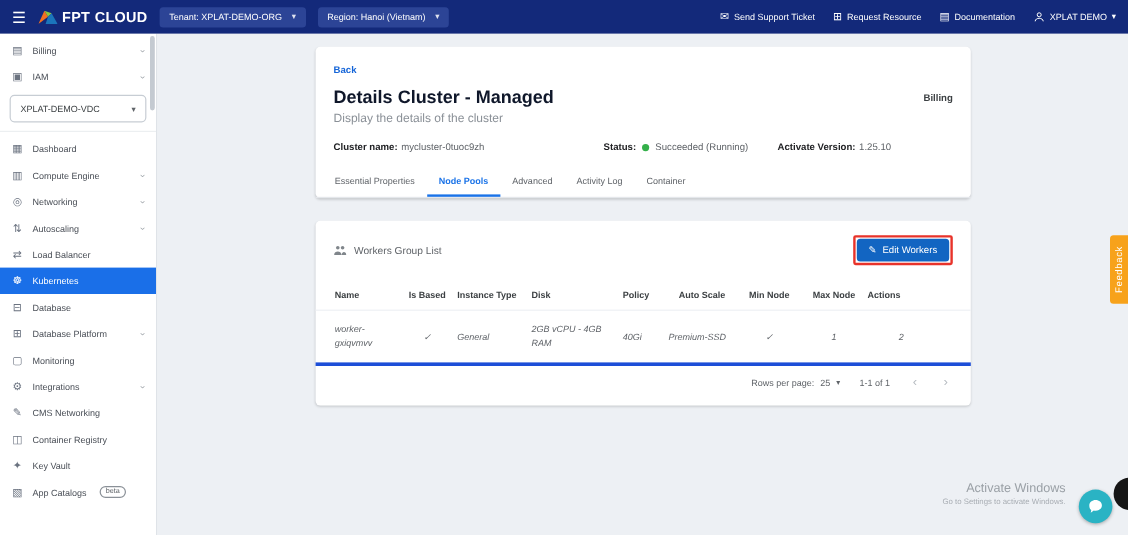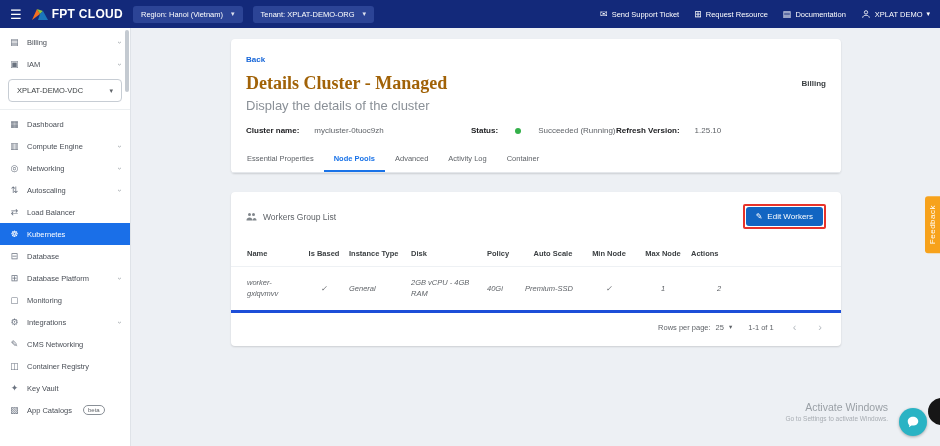--- a/index.html
+++ b/index.html
@@ -53,32 +53,32 @@
     display: flex; align-items: center; justify-content: space-between; cursor: pointer;
   }
   .vdc-select .caret { color: #5f6368; font-size: 7px; }
   .side-divider { border-top: 1px solid #eceff1; margin: 2px 0 3px; }
   .side-scrollbar { position: absolute; top: 2px; right: 1px; width: 4px; bottom: 2px; }
   .side-scroll-thumb { width: 4px; height: 62px; background: #c4cad1; border-radius: 2px; }
 
   
   .main { position: absolute; left: 132px; top: 28px; right: 0; bottom: 0; background: #edf0f4; }
   .card {
-    width: 610px; margin: 0 auto; background: #fff; border-radius: 4px;
+    width: 546px; margin: 0 auto; background: #fff; border-radius: 4px;
     box-shadow: 0 1px 2px rgba(0,0,0,.14);
   }
   .card1 { margin-top: 11px; padding-top: 9px; }
   .pad { padding-left: 15px; padding-right: 15px; }
   .back-link { font-size: 8px; font-weight: bold; color: #1565d8; cursor: pointer; display: inline-block; }
   .title-row { display: flex; align-items: center; margin-top: 7px; }
-  .page-title { font-size: 18px; font-weight: bold; color: #a16207; font-family: Liberation Serif, serif; }
+  .page-title { font-size: 15px; font-weight: bold; color: #0f172a; }
   .refresh { margin-left: auto; font-size: 8px; font-weight: 600; color: #3c4043; cursor: pointer; }
-  .subtitle { font-size: 13px; color: #8a9097; margin-top: 4px; }
+  .subtitle { font-size: 10px; color: #8a9097; margin-top: 4px; }
   .info-row { display: flex; margin-top: 13px; font-size: 8px; color: #5f6368; align-items: center; }
-  .info-item { display: flex; align-items: center; gap: 15px; }
+  .info-item { display: flex; align-items: center; gap: 3px; }
   .info-item b { color: #202124; font-weight: bold; }
   .w1 { width: 225px; } .w2 { width: 145px; }
   .dot { width: 6px; height: 6px; border-radius: 50%; background: #34b04a; display: inline-block; margin: 0 2px; }
   .tabs { display: flex; margin-top: 11px; border-bottom: 1px solid #e4e7eb; padding: 0 6px; }
   .tab { padding: 8px 10px 7px; font-size: 7.5px; color: #5f6368; cursor: pointer; white-space: nowrap; }
   .tab.active { color: #1a73e8; font-weight: bold; border-bottom: 2px solid #1a73e8; }
 
   .card2 { margin-top: 19px; padding-top: 12px; padding-bottom: 2px; }
   .wg-header { display: flex; align-items: center; padding: 0 15px; }
   .wg-title { display: flex; align-items: center; gap: 6px; font-size: 8.5px; color: #5f6368; }
@@ -140,25 +140,25 @@
   <span class="hamburger">☰</span>
   <div class="logo">
     <svg width="16" height="11" viewBox="0 0 32 22">
       <polygon points="0,22 10,0 16,10" fill="#f36f21"></polygon>
       <polygon points="10,0 22,4 16,10" fill="#8dc63f"></polygon>
       <polygon points="16,10 22,4 32,22 12,22" fill="#1b75bb"></polygon>
     </svg>
     <span>FPT CLOUD</span>
   </div>
   <div class="chip">
+    <span>Tenant: XPLAT-DEMO-ORG</span>
+    <span class="caret">▾</span>
+  </div>
+  <div class="chip">
     <span>Region: Hanoi (Vietnam)</span>
-    <span class="caret">▾</span>
-  </div>
-  <div class="chip">
-    <span>Tenant: XPLAT-DEMO-ORG</span>
     <span class="caret">▾</span>
   </div>
   <div class="nav-right">
     <div class="nav-link">
       <span class="g">✉</span>
       <span>Send Support Ticket</span>
     </div>
     <div class="nav-link">
       <span class="g">⊞</span>
       <span>Request Resource</span>
@@ -278,21 +278,21 @@
         <span class="info-item w1">
           <b>Cluster name:</b>
           <span>mycluster-0tuoc9zh</span>
         </span>
         <span class="info-item w2">
           <b>Status:</b>
           <span class="dot"></span>
           <span>Succeeded (Running)</span>
         </span>
         <span class="info-item">
-          <b>Refresh Version:</b>
+          <b>Activate Version:</b>
           <span>1.25.10</span>
         </span>
       </div>
     </div>
     <div class="tabs">
       <div class="tab">Essential Properties</div>
       <div class="tab active">Node Pools</div>
       <div class="tab">Advanced</div>
       <div class="tab">Activity Log</div>
       <div class="tab">Container</div>

